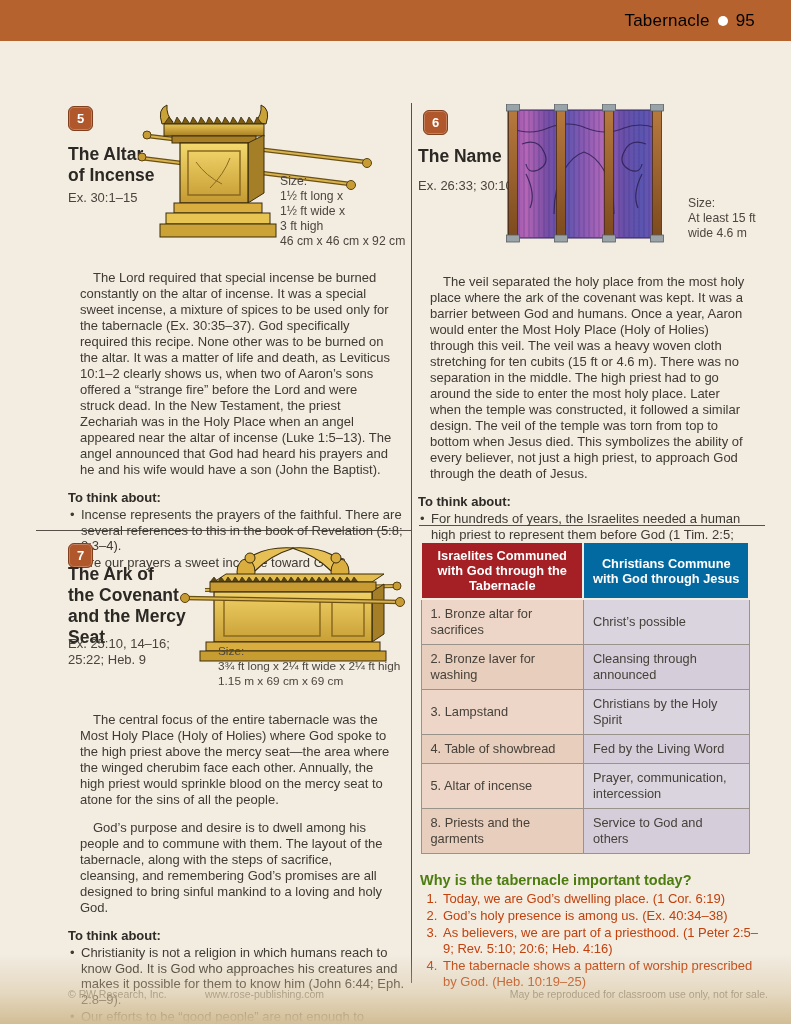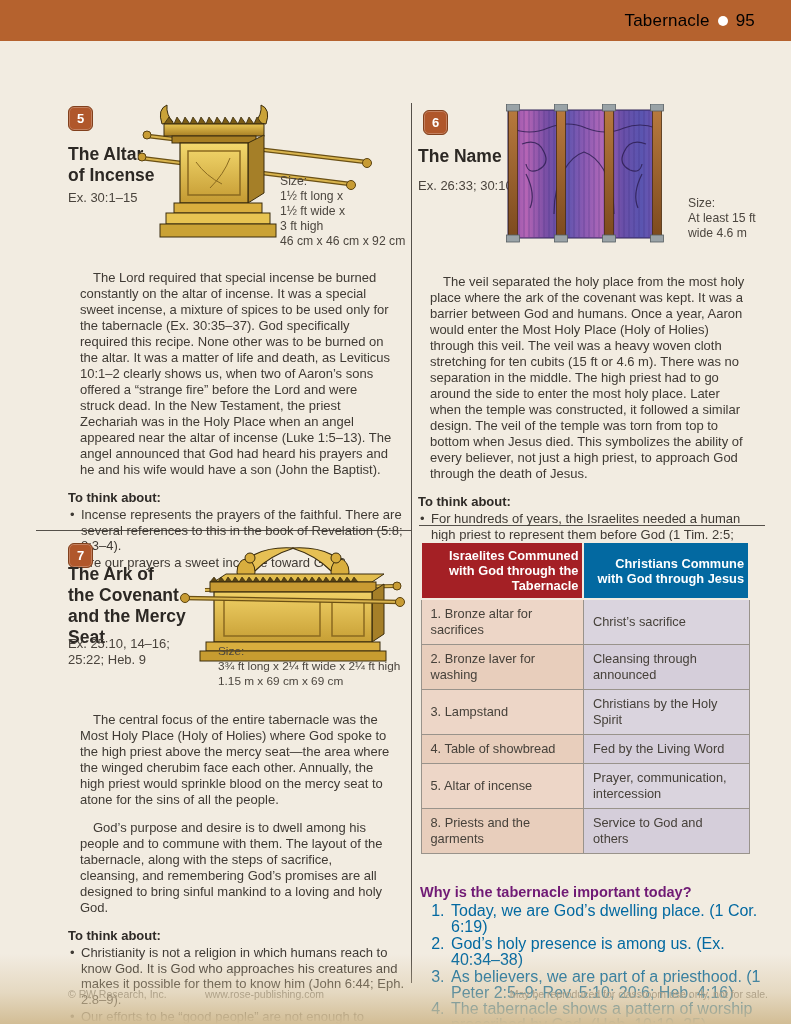--- a/index.html
+++ b/index.html
@@ -31,34 +31,34 @@
   #sec7 .head{height:160px;}
   .bodytext p{margin:12px;font-size:13px;line-height:16px;text-indent:13px;color:#3f3a34;}
   .think{font-size:13px;line-height:15.8px;font-weight:bold;color:#2e2a26;margin-top:1px;}
   .bullets .bi{position:relative;padding-left:13px;font-size:13px;line-height:15.8px;margin-top:1px;}
   .bullets .bi::before{content:"•";position:absolute;left:2px;top:0;color:#3f3a34;}
   .illus{position:absolute;}
   
   #tableblock{position:absolute;left:420px;top:541px;width:330px;}
   table.cmp{border-collapse:collapse;width:330px;table-layout:fixed;}
   table.cmp th{border:2px solid #f2ece1;color:#ffffff;font-size:12.8px;line-height:15px;
-        font-weight:bold;padding:5px 4px;text-align:right;vertical-align:middle;}
+        font-weight:bold;padding:5px 4px;text-align:center;vertical-align:middle;}
   table.cmp th.h1{background:#a42025;width:49.5%;}
   table.cmp th.h2{background:#0369a1;width:50.5%;}
   table.cmp td{border:1px solid #99938b;font-size:12.8px;line-height:16px;color:#46413a;
         padding:6px 8px 6px 9px;vertical-align:middle;}
   table.cmp td.c1{background:#edd6c7;}
   table.cmp td.c2{background:#dad4de;}
   table.cmp tr:nth-child(even) td.c1{background:#e8cebc;}
   table.cmp tr:nth-child(even) td.c2{background:#d5ceda;}
   
   #whyblock{position:absolute;left:420px;top:872px;width:342px;}
-  #whyblock .wh{font-size:14.5px;font-weight:bold;color:#701a75;margin:12px 0 3px 0;}
+  #whyblock .wh{font-size:14.5px;font-weight:bold;color:#4d7c0f;margin:0 0 3px 0;}
   #whyblock ol{margin:0;padding-left:21px;}
-  #whyblock li{font-size:16px;line-height:15.9px;padding-left:2px;margin:0 0 1px 8px;color:#0369a1;}
+  #whyblock li{font-size:13px;line-height:15.9px;padding-left:2px;margin:0 0 1px 0;color:#c2410c;}
   .foot{position:absolute;top:988px;font-size:10.5px;color:#8a8377;}
   .foot.c{left:68px;} .foot.w{left:205px;} .foot.n{right:23px;}
 </style>
 </head>
 <body>
 
 <div class="page">
 
   <div class="topbar">
     <span class="t">Tabernacle</span>
@@ -257,21 +257,21 @@
     <table class="cmp">
       <thead>
         <tr>
           <th class="h1">Israelites Communed with God through the Tabernacle</th>
           <th class="h2">Christians Commune with God through Jesus</th>
         </tr>
       </thead>
       <tbody>
         <tr>
           <td class="c1">1. Bronze altar for sacrifices</td>
-          <td class="c2">Christ’s sacrifice</td>
+          <td class="c2">Christ’s possible</td>
         </tr>
         <tr>
           <td class="c1">2. Bronze laver for washing</td>
           <td class="c2">Cleansing through announced</td>
         </tr>
         <tr>
           <td class="c1">3. Lampstand</td>
           <td class="c2">Christians by the Holy Spirit</td>
         </tr>
         <tr>

